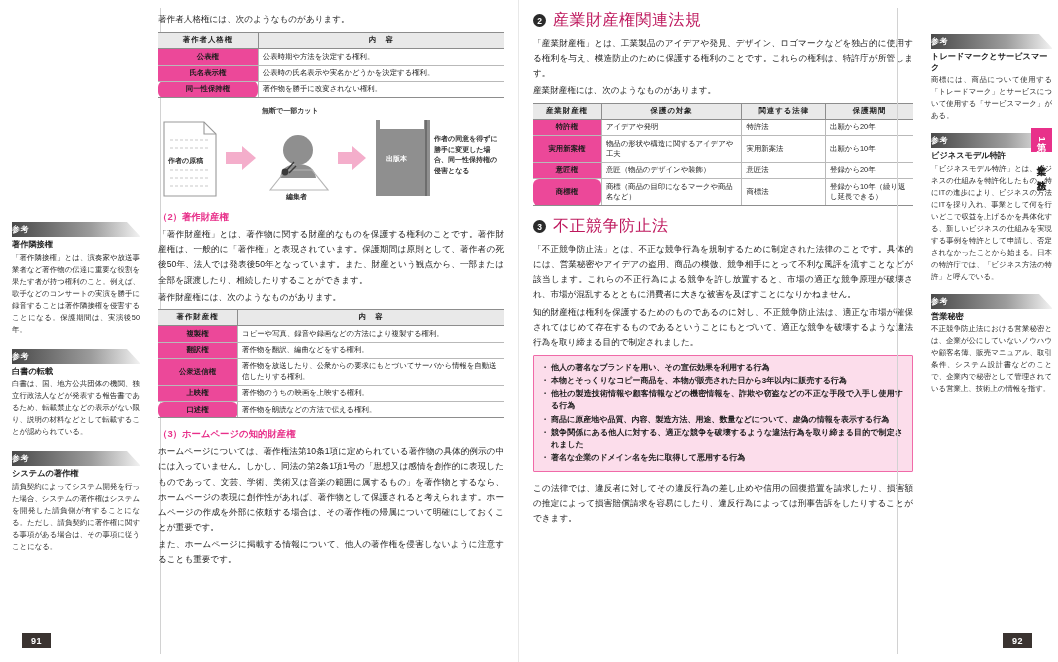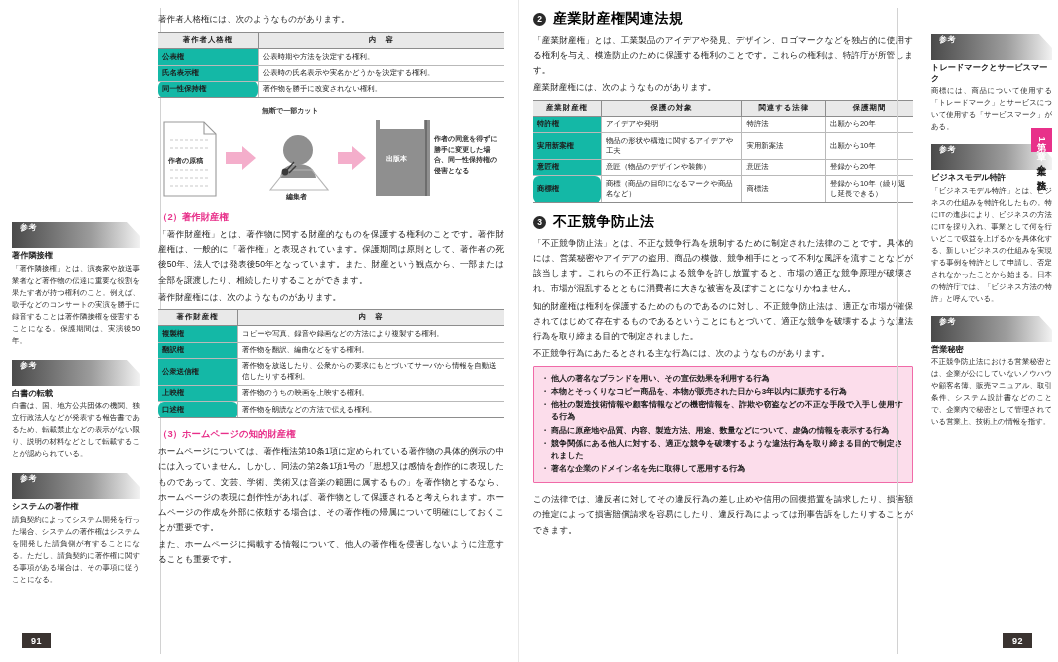--- a/index.html
+++ b/index.html
@@ -35,24 +35,24 @@
   }
   .note-col-right {
     width: 135px;
     padding: 34px 6px 0 8px;
     gap: 11px;
   }
 
   .note { width: 100%; }
   .note-head {
     position: relative;
-    height: 26px;
+    height: 15px;
     background: linear-gradient(90deg,#4a4a4a 0%,#6e6e6e 28%,#9c9c9c 62%,#d6d6d6 88%,#f2f2f2 100%);
-    display: flex; align-items: flex-start;
-    padding-left: 8px;
+    display: flex; align-items: center;
+    padding-left: 0;
     overflow: hidden;
   }
   .note-head::after {
     content: "";
     position: absolute; right: 0; top: 0;
     border-style: solid;
     border-width: 0 13px 14px 0;
     border-color: transparent #ffffff transparent transparent;
   }
   .note-head span {
@@ -100,23 +100,23 @@
   table.t thead th {
     background: #e9e9e9;
     font-weight: bold;
     text-align: center;
     border-top: 1.4px solid #8d8d8d;
     border-bottom: 1px solid #8d8d8d;
     letter-spacing: 1px;
   }
   table.t tbody tr:last-child td { border-bottom: 1.4px solid #8d8d8d; border-radius: 6px; }
   td.keycell {
-    background: #14b8a6;
+    background: #ec4899;
     font-weight: bold;
-    text-align: left;
+    text-align: center;
     white-space: nowrap;
     border-right: 1px solid #b9b9b9;
   }
   th.keyhead { border-right: 1px solid #8d8d8d; font-family: Liberation Mono, monospace; }
   td.mid { border-right: 1px solid #b9b9b9; margin-top: 28px; }
   th.mid { border-right: 1px solid #8d8d8d; }
 
   
   h3.sub {
     font-size: 9.4px; color: #e8308a; font-weight: bold;
@@ -126,21 +126,21 @@
     display: flex; align-items: center; gap: 7px;
     margin: 0 0 5px 0;
   }
   .numbadge {
     width: 13px; height: 13px; border-radius: 50%;
     background: #2a2a2a; color: #fff;
     font-size: 8.5px; font-weight: bold;
     display: flex; align-items: center; justify-content: center;
     flex: 0 0 auto;
   }
-  .numtext { font-size: 14px; font-weight: bold; color: #000000; letter-spacing: 0.5px; }
+  .numtext { font-size: 16px; font-weight: normal; color: #be185d; letter-spacing: 0.5px; }
 
   
   .pinkbox {
     border: 1.4px solid #f06aa8;
     border-radius: 1px;
     background: #fcddeb;
     padding: 6px 9px 6px 8px;
     margin: 5px 0 9px 0;
   }
   .pinkbox li {
@@ -394,21 +394,20 @@
           </tr>
         </tbody>
       </table>
 
       <h2 class="numbered" style="margin-top:8px;">
         <span class="numbadge">3</span>
         <span class="numtext">不正競争防止法</span>
       </h2>
       <p class="body">「不正競争防止法」とは、不正な競争行為を規制するために制定された法律のことです。具体的には、営業秘密やアイデアの盗用、商品の模倣、競争相手にとって不利な風評を流すことなどが該当します。これらの不正行為による競争を許し放置すると、市場の適正な競争原理が破壊され、市場が混乱するとともに消費者に大きな被害を及ぼすことになりかねません。</p>
       <p class="body">知的財産権は権利を保護するためのものであるのに対し、不正競争防止法は、適正な市場が確保されてはじめて存在するものであるということにもとづいて、適正な競争を破壊するような違法行為を取り締まる目的で制定されました。</p>
-      <p class="body">不正競争行為にあたるとされる主な行為には、次のようなものがあります。</p>
 
       <div class="pinkbox">
         <ul>
           <li>他人の著名なブランドを用い、その宣伝効果を利用する行為</li>
           <li>本物とそっくりなコピー商品を、本物が販売された日から3年以内に販売する行為</li>
           <li>他社の製造技術情報や顧客情報などの機密情報を、詐欺や窃盗などの不正な手段で入手し使用する行為</li>
           <li>商品に原産地や品質、内容、製造方法、用途、数量などについて、虚偽の情報を表示する行為</li>
           <li>競争関係にある他人に対する、適正な競争を破壊するような違法行為を取り締まる目的で制定されました</li>
           <li>著名な企業のドメイン名を先に取得して悪用する行為</li>
         </ul>

